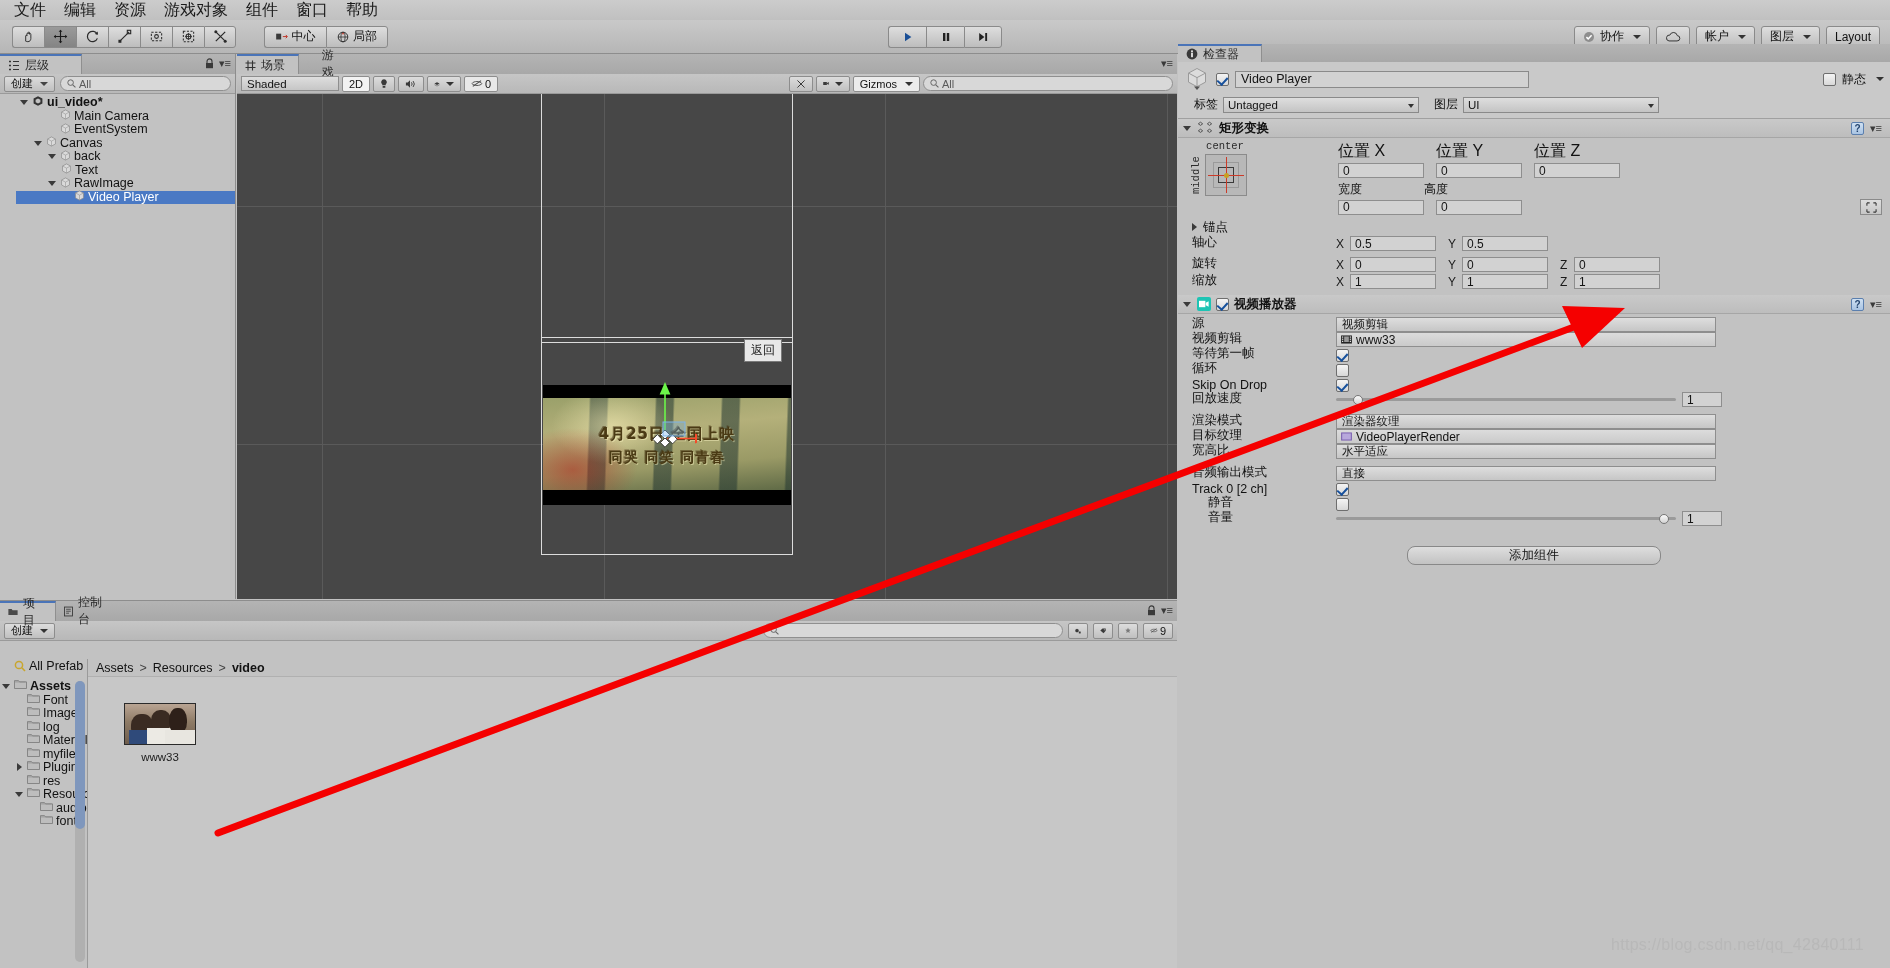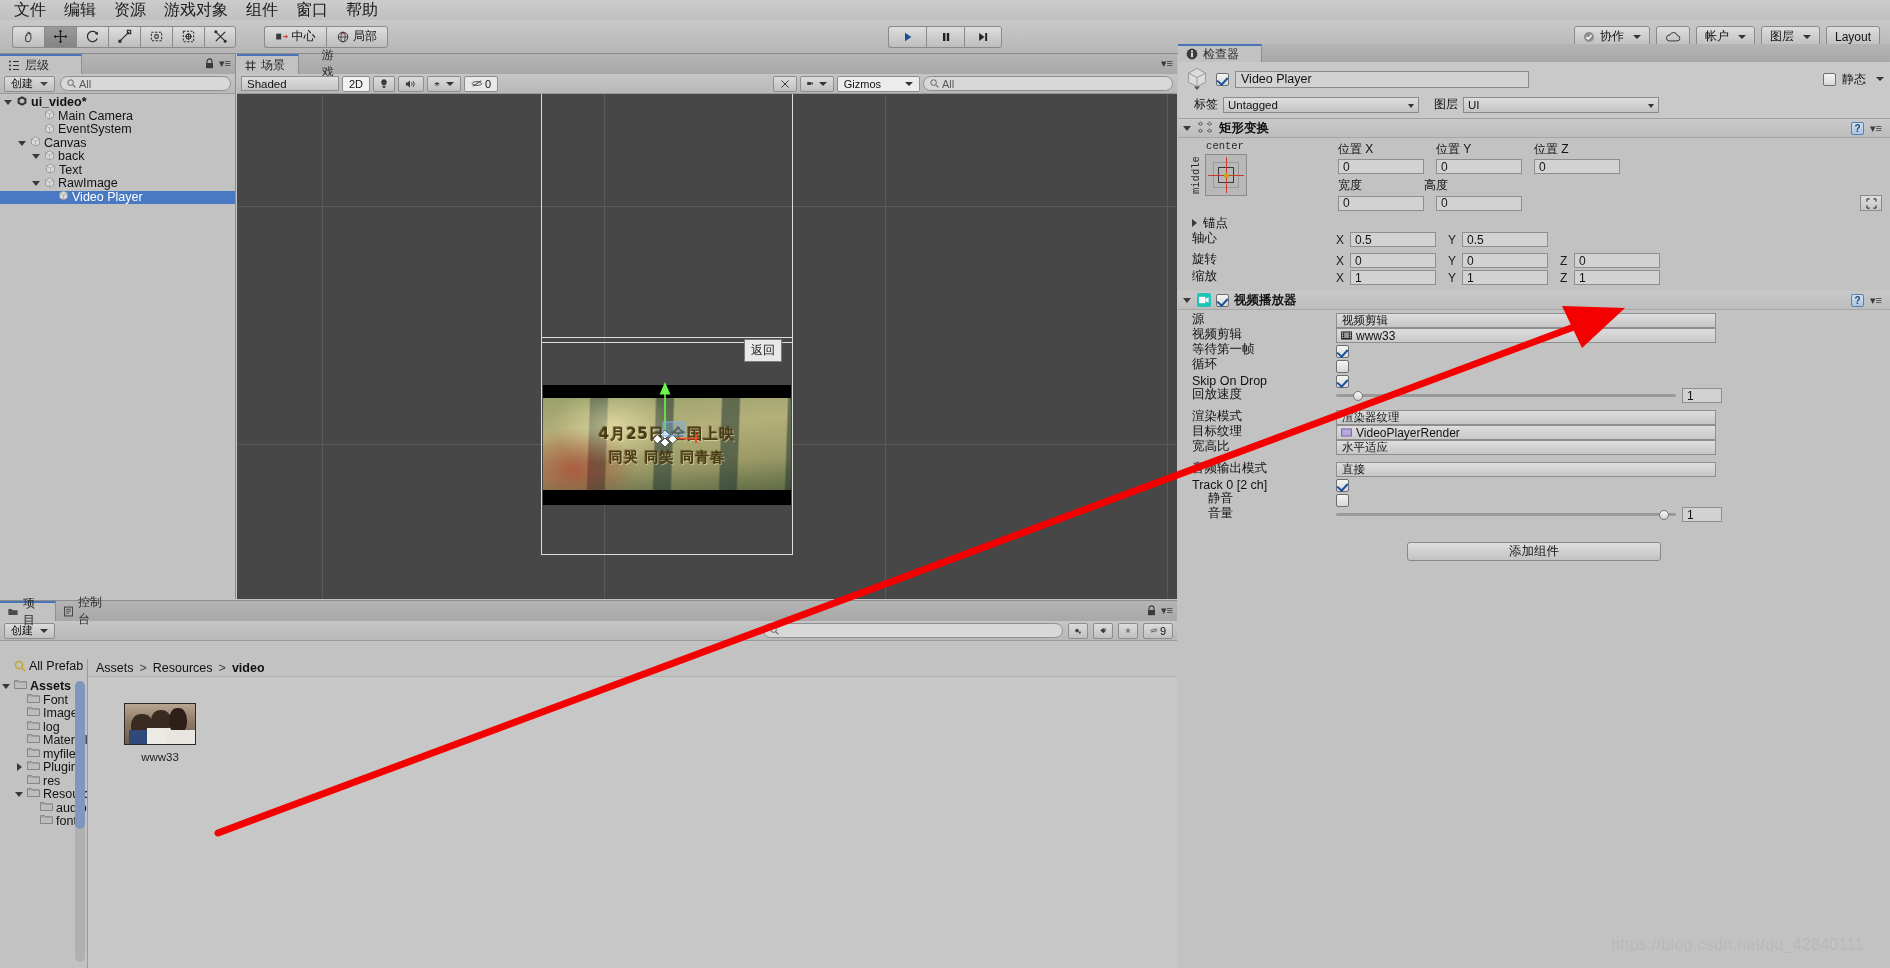--- a/index.html
+++ b/index.html
@@ -101,21 +101,21 @@
   }
   .searchbox {
     flex: 1; height: 15px; background: #d8d8d8; border: 1px solid #8f8f8f;
     border-radius: 8px; display:flex; align-items:center; padding: 0 6px; gap:3px;
     font-size: 11px; color: #5a5a5a;
   }
 
   
   #hierarchy { left:0; top:54px; width:236px; height:545px; border-right:1px solid #8d8d8d; }
   .htree { padding-top: 2px; font-size: 12.5px; }
-  .hrow { height: 13.5px; display:flex; align-items:center; gap:3px; padding-left:4px; white-space:nowrap; }
+  .hrow { height: 13.5px; display:flex; align-items:center; gap:3px; padding-left:4px; white-space:nowrap;margin-left:16px; }
   .hrow.sel { background: #4a79c4; color: #fff; }
   .tri { width:9px; height:9px; flex:0 0 9px; position:relative; }
   .tri.down::after {
     content:''; position:absolute; left:0; top:2px;
     border-left:4.5px solid transparent; border-right:4.5px solid transparent; border-top:5px solid #3a3a3a;
   }
   .tri.right::after {
     content:''; position:absolute; left:2px; top:0;
     border-top:4.5px solid transparent; border-bottom:4.5px solid transparent; border-left:5px solid #3a3a3a;
   }
@@ -228,21 +228,21 @@
     position:absolute; width:10px; height:10px; border-radius:50%;
     background:linear-gradient(#fafafa,#d2d2d2); border:1px solid #767676;
   }
   .rtpreview { width:42px; height:42px; background:#b8b8b8; border:1px solid #8b8b8b; position:relative;}
   .vertlabel {
     writing-mode: vertical-rl; transform: rotate(180deg);
     font-size:10.5px; color:#2a2a2a; letter-spacing:0px;
   }
   .addcomp {
     width:254px; height:19px; margin: 14px auto 0 auto;
-    background:linear-gradient(#dedede,#c2c2c2); border:1px solid #888; border-radius:3px;
+    background:linear-gradient(#dedede,#c2c2c2); border:1px solid #888; border-radius:8px;
     display:flex; align-items:center; justify-content:center; font-size:12.5px;
   }
   .helpicon {
     width:13px;height:13px;border:1px solid #5b7fae;border-radius:2px;
     background:linear-gradient(#cfe0f2,#a9c4e2); color:#24456f; font-size:10px;
     display:flex;align-items:center;justify-content:center; font-weight:bold;
   }
   .kebab { font-size:11px; color:#3a3a3a; letter-spacing:0px;}
 
   
@@ -540,21 +540,21 @@
             <path d="M2 2l10 10M12 2L2 12" stroke="#3a3a3a" stroke-width="1.4"></path>
           </svg>
       </div>
       <div class="minibtn" style="width:34px;justify-content:center;gap:2px">
         <svg width="13" height="9" viewBox="0 0 14 9">
             <rect x="0.5" y="1" width="8.5" height="7" fill="#3a3a3a"></rect>
             <path d="M9.5 3.2l4-2v6.5l-4-2z" fill="#3a3a3a"></path>
           </svg>
         <i class="caret"></i>
       </div>
-      <div class="minibtn" style="background:#ececec;gap:20px">
+      <div class="minibtn" style="background:#ececec;gap:4px">
         <span>Gizmos</span>
         <i class="caret"></i>
       </div>
       <div class="searchbox" style="flex:0 0 250px">
         <svg width="9" height="9" viewBox="0 0 10 10">
             <circle cx="4" cy="4" r="3.1" fill="none" stroke="#666" stroke-width="1.1"></circle>
             <path d="M6.4 6.4l3 3" stroke="#666" stroke-width="1.2"></path>
           </svg>
         <span>All</span>
       </div>
@@ -853,21 +853,21 @@
             <div style="position:absolute;left:7px;top:7px;width:26px;height:26px;border:1px solid #9a9a9a"></div>
             <div style="position:absolute;left:12px;top:12px;width:16px;height:16px;border:1.5px solid #3a3a3a"></div>
             <div style="position:absolute;left:2px;top:19.5px;width:36px;height:1px;background:#cc3a28"></div>
             <div style="position:absolute;left:19.5px;top:2px;width:1px;height:36px;background:#cc3a28"></div>
             <div style="position:absolute;left:17.5px;top:17.5px;width:5px;height:5px;border-radius:50%;background:#c8a020"></div>
           </div>
         </div>
       </div>
 
       <div style="margin-left:160px;">
-        <div style="display:flex;gap:12px;font-size:12px;">
+        <div style="display:flex;gap:12px;font-size:16px;">
           <span style="width:86px">位置 X</span>
           <span style="width:86px">位置 Y</span>
           <span style="width:86px">位置 Z</span>
         </div>
         <div style="display:flex;gap:12px;margin-top:1px;">
           <div class="field" style="width:86px">0</div>
           <div class="field" style="width:86px">0</div>
           <div class="field" style="width:86px">0</div>
         </div>
         <div style="display:flex;margin-top:3px;font-size:12px;">

